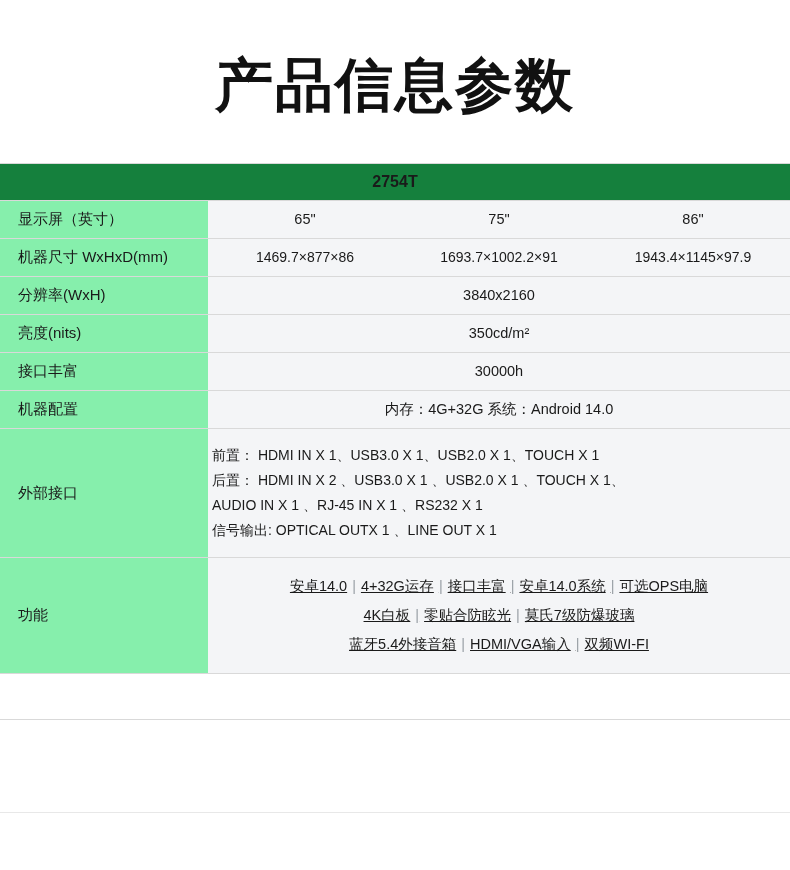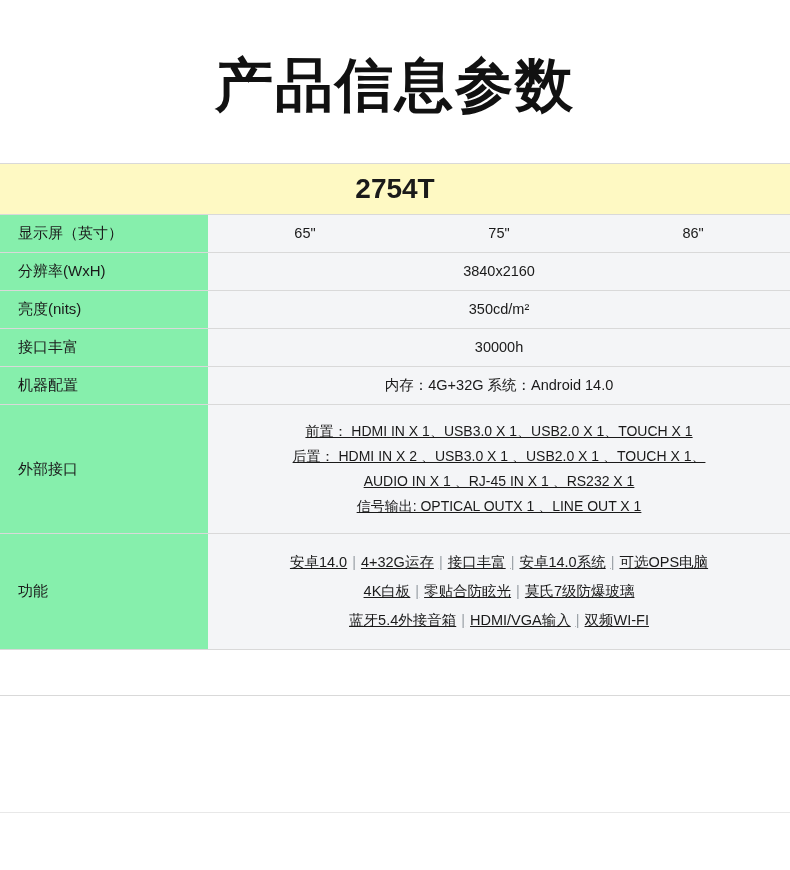--- a/index.html
+++ b/index.html
@@ -35,23 +35,23 @@
     table-layout: fixed;
     font-size: 14.5px;
   }
   table.spec td {
     border-top: 1px solid #d9d9d9;
     border-bottom: 1px solid #d9d9d9;
     padding: 9px 4px;
     vertical-align: middle;
   }
   .model-row td {
-    background: #fef9c3;
+    background: #15803d;
     text-align: center;
-    font-size: 28px;
+    font-size: 16px;
     font-weight: 700;
     padding: 14px 4px;
     border-top: 1px solid #e2e3e6;
     border-bottom: 1px solid #e2e3e6;
   }
   .rowhead {
     width: 208px;
     padding-left: 18px !important;
     text-align: left;
     font-size: 15px;
@@ -66,24 +66,23 @@
   }
   .size-cell {
     font-size: 14px;
   }
   .tall {
     padding-top: 14px !important;
     padding-bottom: 14px !important;
     line-height: 1.75;
   }
   .ports {
-    text-align: center;
+    text-align: left;
     font-size: 14px;
     line-height: 1.8;
-    text-decoration: underline;
   }
   .features {
     text-align: center;
     font-size: 14.5px;
     line-height: 2.0;
     text-decoration: underline;
   }
   .features .sep {
     color: #9aa0a6;
     padding: 0 5px;
@@ -124,20 +123,26 @@
         <td colspan="4">2754T</td>
       </tr>
 
       <tr>
         <td class="rowhead">显示屏（英寸）</td>
         <td class="cell-c shaded">65"</td>
         <td class="cell-c shaded">75"</td>
         <td class="cell-c shaded">86"</td>
       </tr>
 
+      <tr>
+        <td class="rowhead">机器尺寸 WxHxD(mm)</td>
+        <td class="cell-c shaded size-cell nowrap">1469.7×877×86</td>
+        <td class="cell-c shaded size-cell nowrap">1693.7×1002.2×91</td>
+        <td class="cell-c shaded size-cell nowrap">1943.4×1145×97.9</td>
+      </tr>
 
       <tr>
         <td class="rowhead">分辨率(WxH)</td>
         <td class="cell-c shaded" colspan="3">3840x2160</td>
       </tr>
 
       <tr>
         <td class="rowhead">亮度(nits)</td>
         <td class="cell-c shaded" colspan="3">350cd/m²</td>
       </tr>

